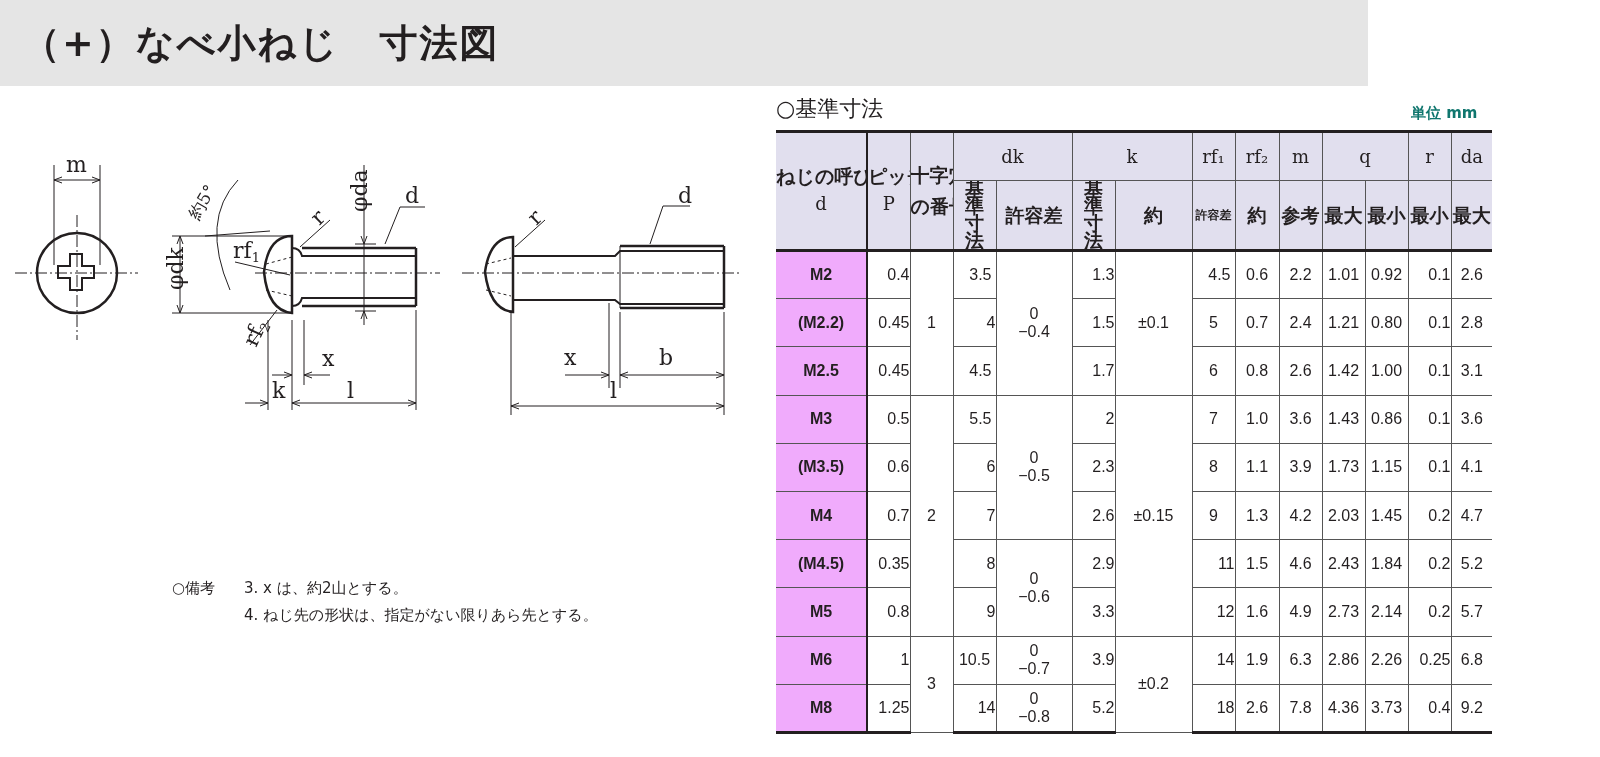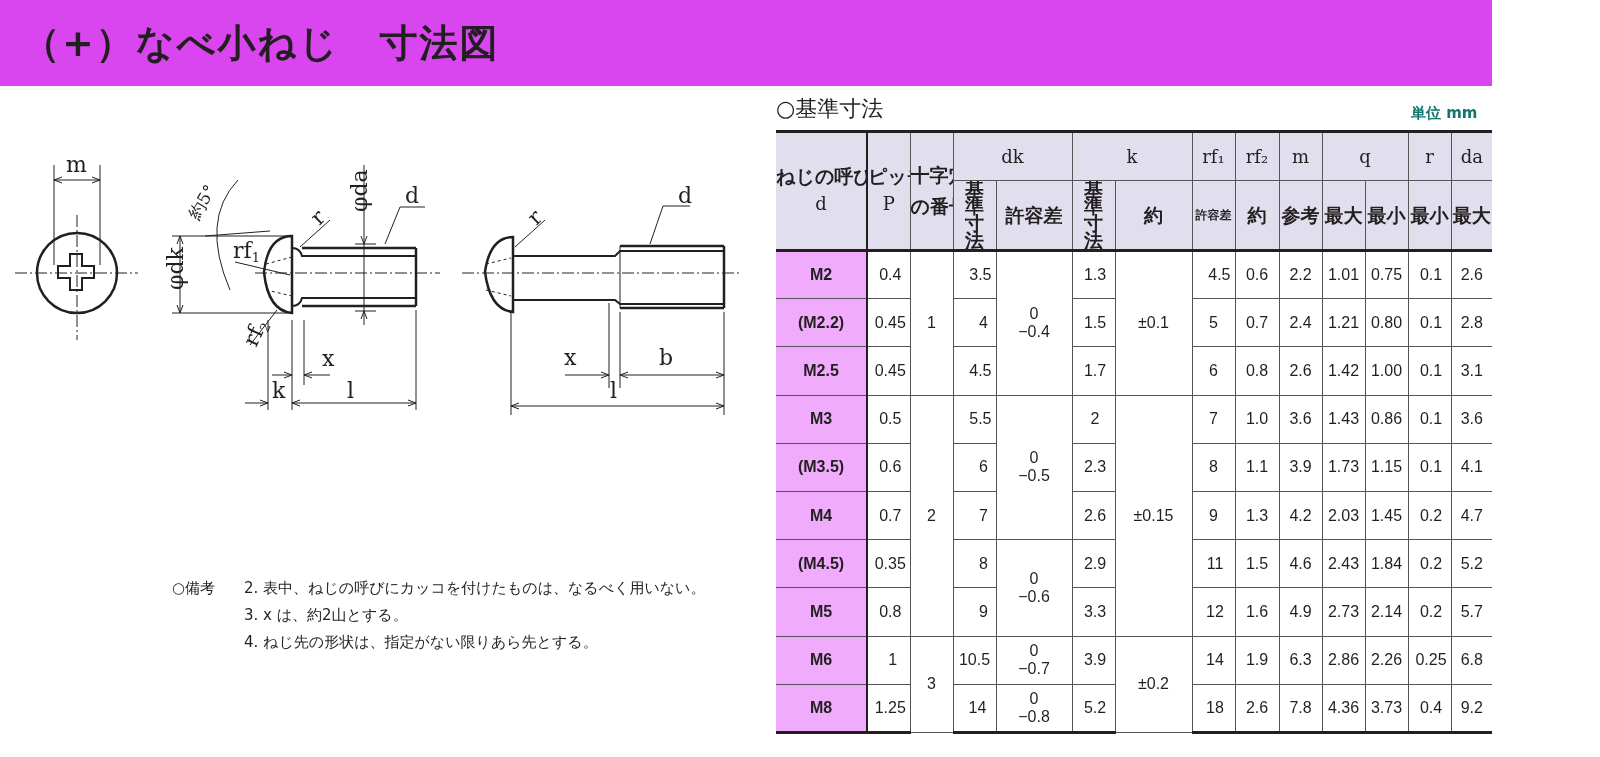--- a/index.html
+++ b/index.html
@@ -1,18 +1,18 @@
 <!DOCTYPE html>
 <html><head>
 <meta charset="utf-8">
 <style>
   * { box-sizing: border-box; margin: 0; padding: 0; }
   html, body { width: 1600px; height: 757px; background: #ffffff; overflow: hidden; }
   body { position: relative; font-family: "DejaVu Sans", sans-serif; color: #231f20; }
-  .banner { position: absolute; left: 0; top: 0; width: 1492px; height: 86px; background: #d946ef; text-decoration: underline; }
+  .banner { position: absolute; left: 0; top: 0; width: 1368px; height: 86px; background: #e5e5e5; text-decoration: underline; }
   .banner h1 { position: absolute; left: 22px; top: 18px; font-size: 38px; font-weight: bold; letter-spacing: 2px; color: #231f20; font-family: "DejaVu Sans", sans-serif; }
 
   .drawing { position: absolute; left: 0; top: 120px; width: 760px; height: 310px; }
   .drawing svg { width: 760px; height: 310px; }
   .serif { font-family: "DejaVu Serif", serif; }
 
   .notes { position: absolute; left: 172px; top: 575px; font-size: 15px; line-height: 27px; color: #231f20; }
   .notes .head { position: absolute; left: 0; top: 0; width: 70px; }
   .notes ol { list-style: none; position: absolute; left: 72px; top: 0; width: 560px; }
   .notes li { white-space: nowrap; }
@@ -23,21 +23,21 @@
   table.spec { position: absolute; left: 776px; top: 130px; border-collapse: collapse; table-layout: fixed; width: 716px; font-size: 15px; }
   table.spec td, table.spec th { border: 1px solid #555; text-align: center; vertical-align: middle; padding: 0; overflow: hidden; white-space: nowrap; }
   table.spec thead th { background: #e1dfee; font-weight: bold; color: #231f20; }
   table.spec thead tr.h1 th { height: 49px; }
   table.spec thead tr.h2 th { height: 47px; }
   table.spec thead .sym { font-family: "DejaVu Serif", serif; font-weight: normal; font-size: 18px; }
   table.spec thead .jp { font-size: 19px; line-height: 17px; }
   table.spec thead .jp-sm { font-size: 12px; }
   table.spec tbody td { height: 48.2px; font-family: "Liberation Sans", sans-serif; font-size: 16px; }
   table.spec tbody td.name { background: #f0abfc; font-weight: bold; }
-  table.spec tbody td.left { text-align: center; padding-left: 3px; margin-left: 44px; }
+  table.spec tbody td.left { text-align: right; padding-left: 3px; margin-left: 44px; }
   table.spec tbody td.right { text-align: right; padding-right: 4px; }
   table.spec tbody td.tol { line-height: 18px; font-size: 16px; }
   table.spec .thick-top { border-top: 3px solid #231f20; }
   table.spec .thick-right { border-right: 2.5px solid #231f20; }
   table.spec thead tr.h1 th { border-top: 3px solid #231f20; }
   table.spec tbody tr:last-child td { border-bottom: 3px solid #231f20; }
   table.spec td:last-child, table.spec th:last-child { border-right: none; }
   table.spec td.first, table.spec th.first { border-left: none; }
 </style>
 </head>
@@ -150,21 +150,20 @@
       <text x="564" y="365">x</text>
       <text x="659" y="365">b</text>
       <text x="610" y="398">l</text>
     </g>
   </svg>
 </div>
 
 <div class="notes">
   <div class="head">○備考</div>
   <ol>
-    <li>2. 表中、ねじの呼びにカッコを付けたものは、なるべく用いない。</li>
     <li>3. x は、約2山とする。</li>
     <li>4. ねじ先の形状は、指定がない限りあら先とする。</li>
   </ol>
 </div>
 
 <div class="section-title">○基準寸法</div>
 <div class="unit">単位 mm</div>
 
 <table class="spec">
   <colgroup>
@@ -230,21 +229,21 @@
       <td rowspan="3" class="tol thick-top">
           <div>0</div>
           <div>−0.4</div>
         </td>
       <td class="left thick-top">1.3</td>
       <td rowspan="3" class="thick-top">±0.1</td>
       <td class="right thick-top">4.5</td>
       <td class="thick-top">0.6</td>
       <td class="thick-top">2.2</td>
       <td class="thick-top">1.01</td>
-      <td class="thick-top">0.75</td>
+      <td class="thick-top">0.92</td>
       <td class="left thick-top">0.1</td>
       <td class="thick-top">2.6</td>
     </tr>
 
     <tr>
       <td class="name first thick-right">(M2.2)</td>
       <td class="left">0.45</td>
       <td class="left" style="padding-left:18px">4</td>
       <td class="left">1.5</td>
       <td>5</td>

